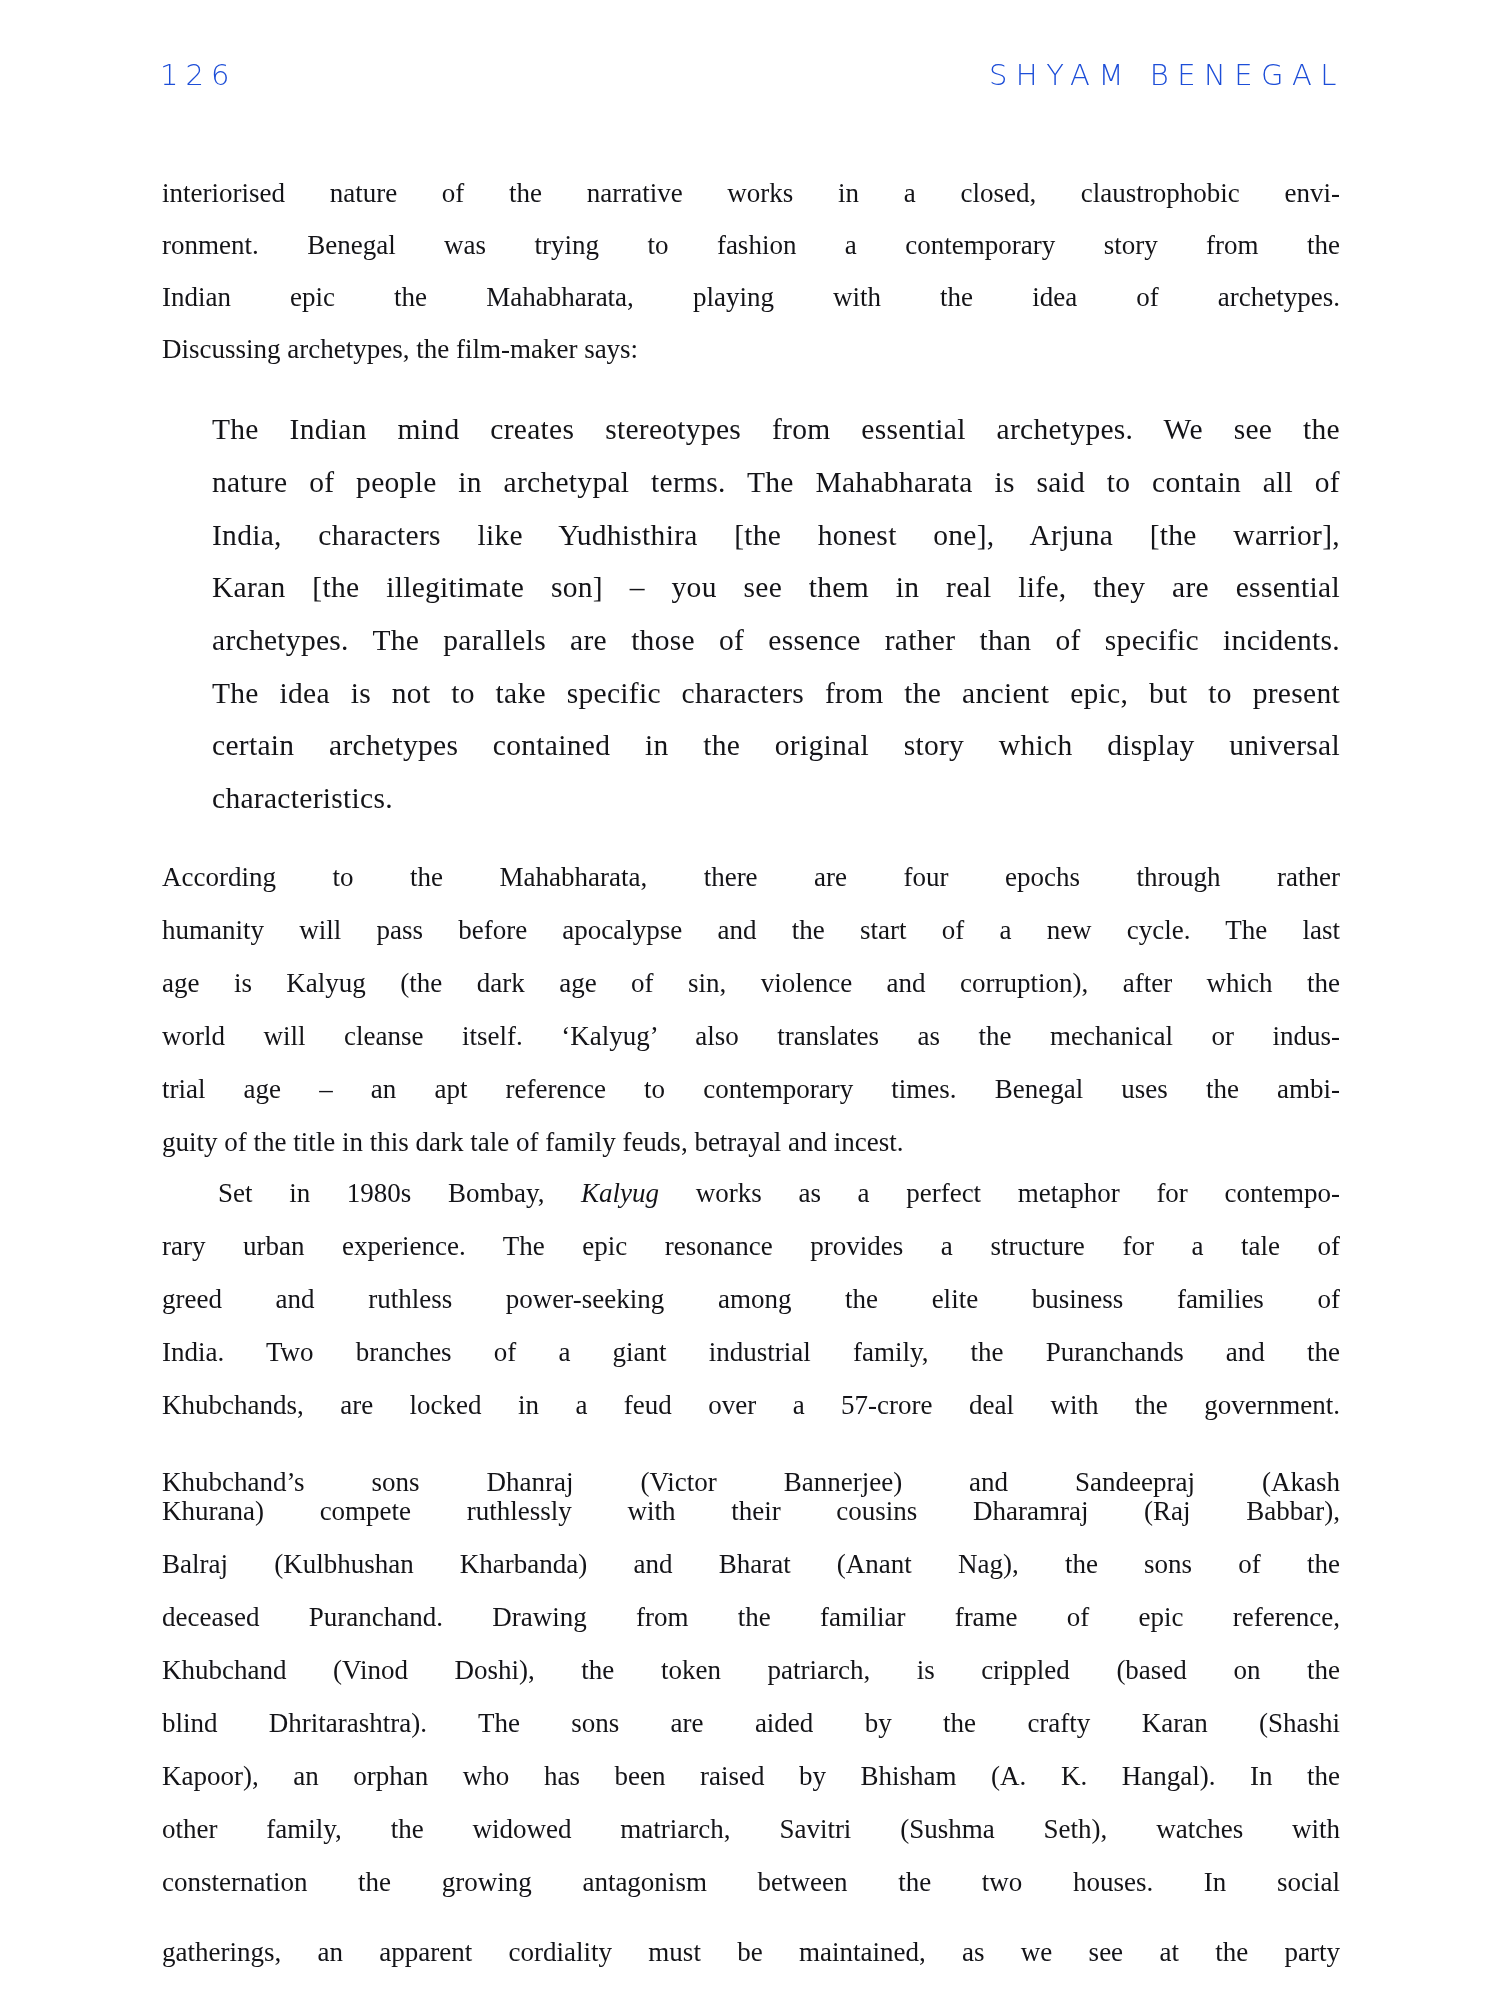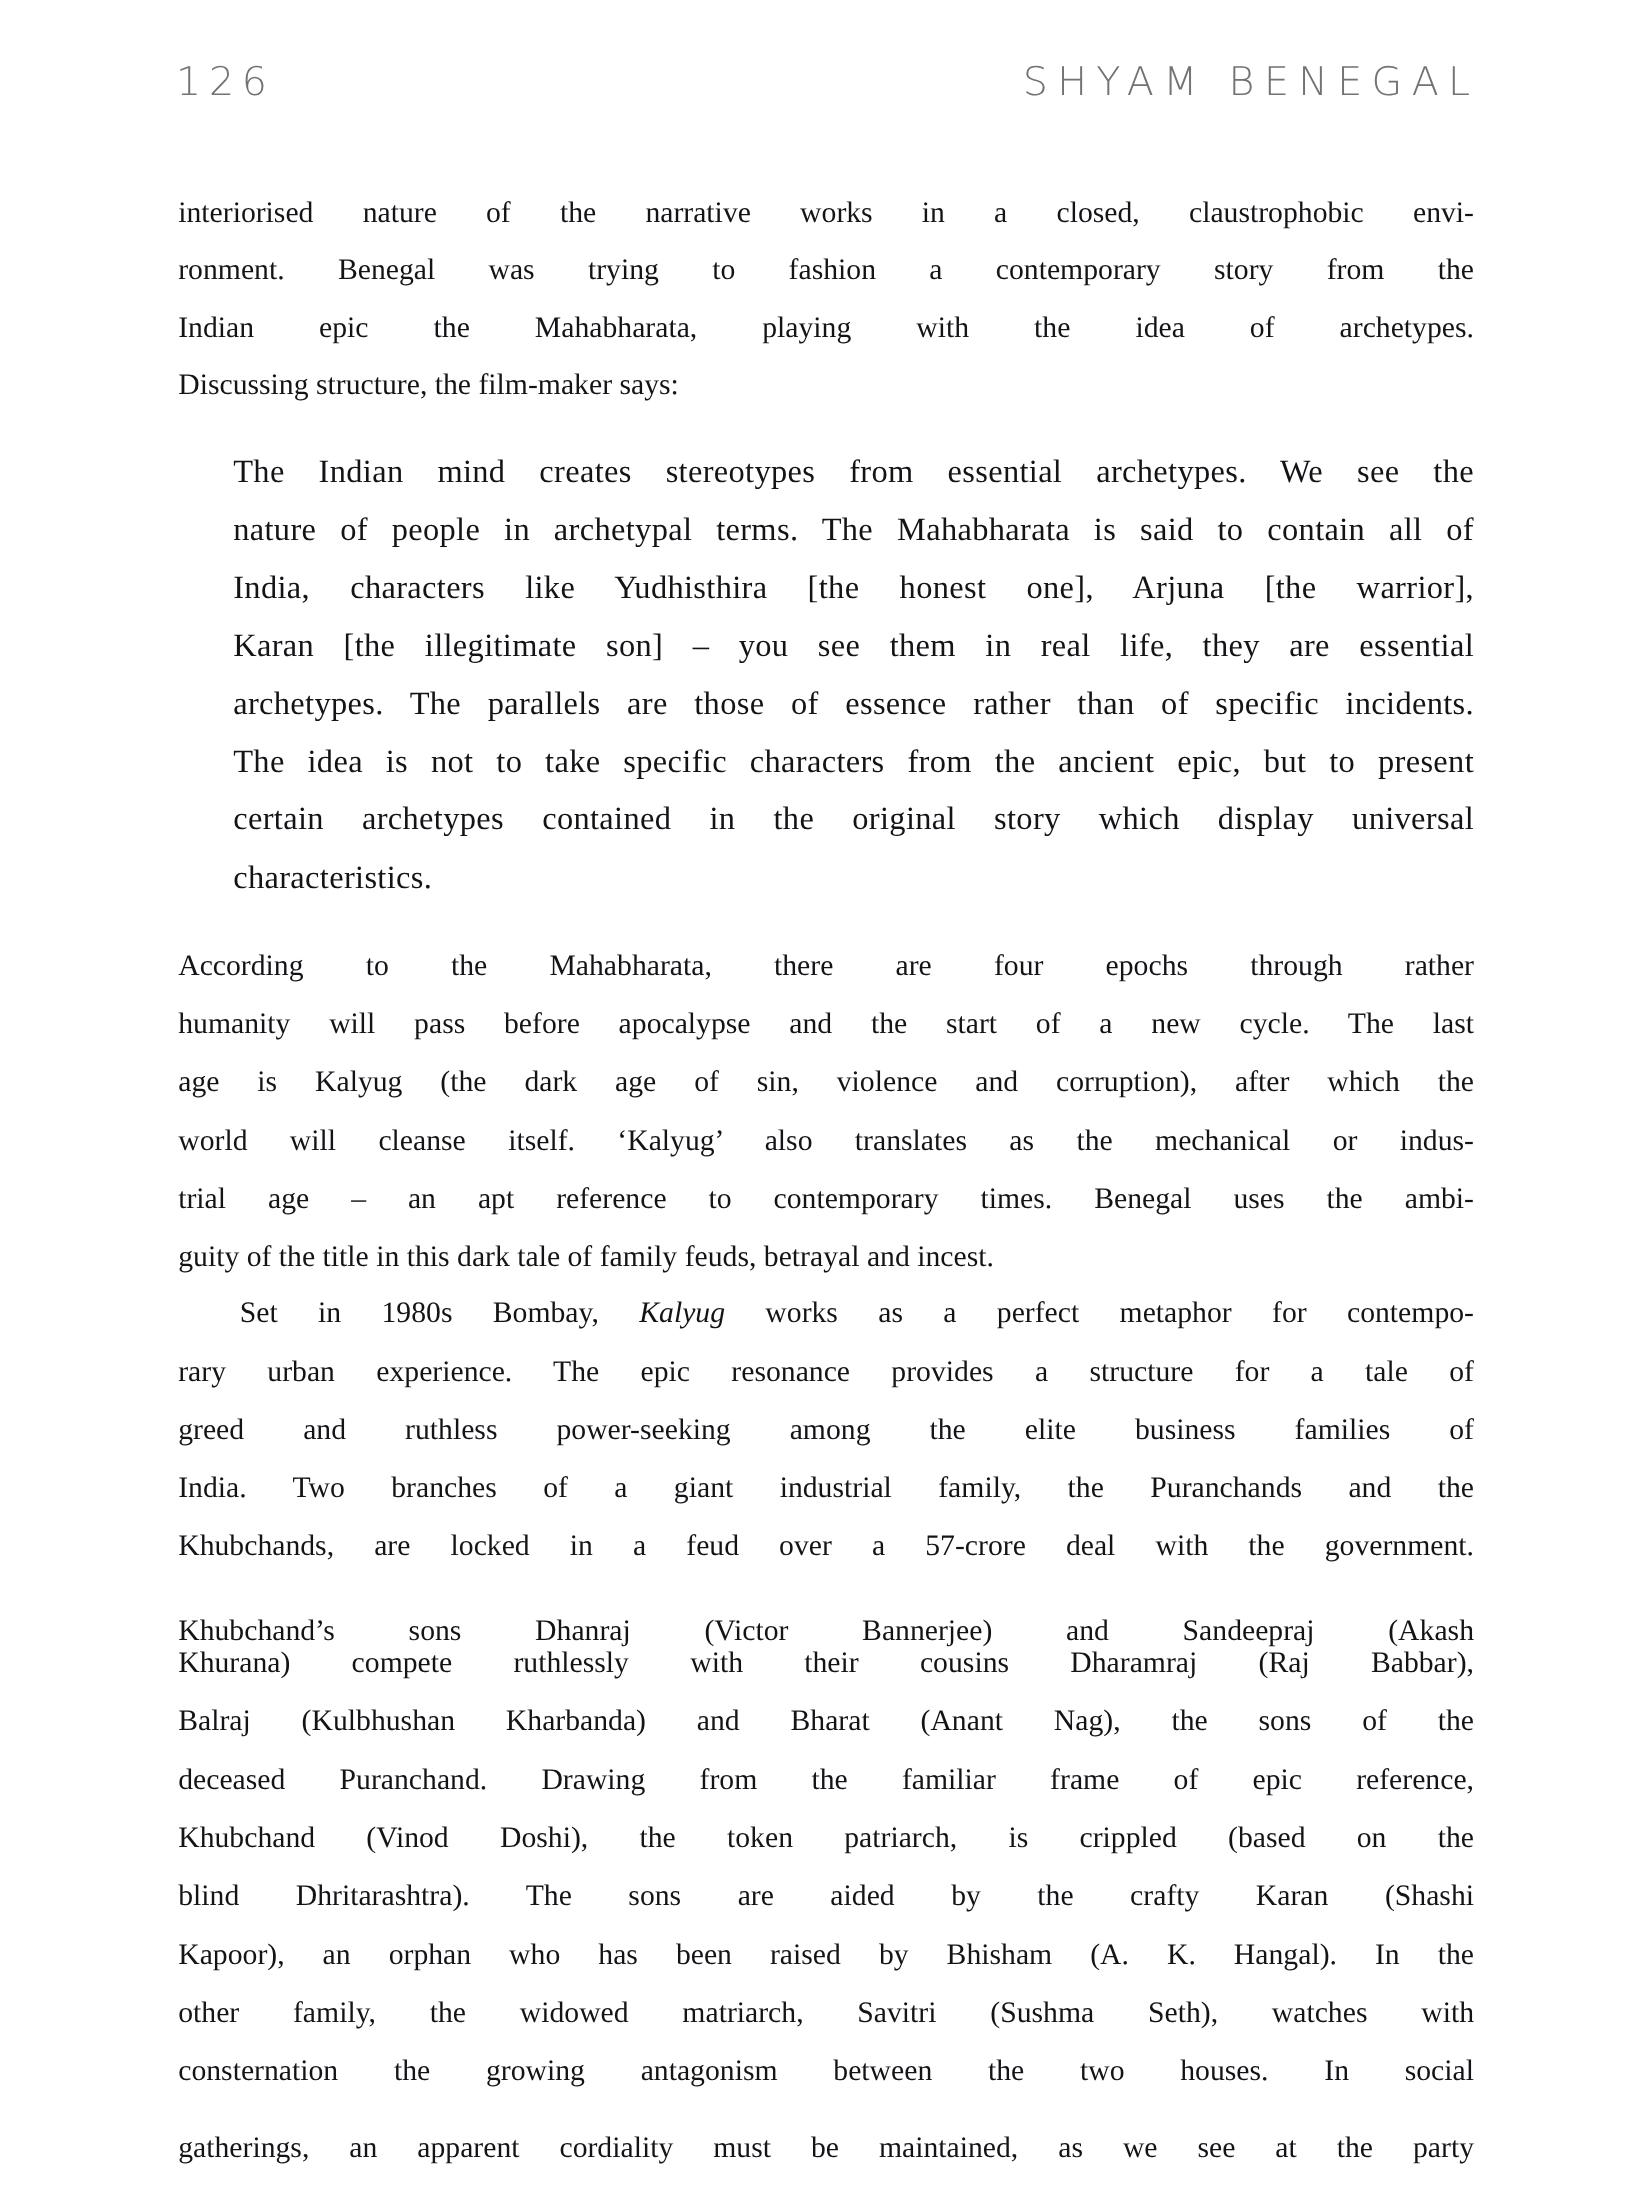--- a/index.html
+++ b/index.html
@@ -1,21 +1,21 @@
 <!DOCTYPE html>
 <html><head>
 <meta charset="utf-8">
 <style>
   html, body { margin: 0; padding: 0; background: #ffffff; }
   body { width: 1500px; height: 2000px; position: relative; overflow: hidden; color: #141418; }
   .page { position: absolute; left: 0; top: 0; width: 1500px; height: 2000px; background: #fff; }
   .running-head {
     position: absolute; top: 60px; height: 30px;
     font-family: "DejaVu Sans", sans-serif; font-weight: 300;
-    font-size: 36px; line-height: 30px; letter-spacing: 7px; color: #737373;
+    font-size: 29px; line-height: 30px; letter-spacing: 7px; color: #1d4ed8;
   }
   .page-number { left: 160px; }
   .running-title { right: 155px; letter-spacing: 8.5px; }
   .line {
     position: absolute; white-space: nowrap;
     font-family: "Liberation Serif", serif;
     text-align: justify; text-align-last: justify;
     overflow: visible;
   }
   .line.last { text-align-last: left; }
@@ -28,21 +28,21 @@
 
 <div class="page">
 
   <div class="running-head page-number">126</div>
   <div class="running-head running-title">SHYAM BENEGAL</div>
 
   <div>
     <div class="line body-line" style="top: 173px; white-space: normal; height: auto;">interiorised nature of the narrative works in a closed, claustrophobic envi-</div>
     <div class="line body-line" style="top: 225px; white-space: normal; height: auto;">ronment. Benegal was trying to fashion a contemporary story from the</div>
     <div class="line body-line" style="top: 277px; white-space: normal; height: auto;">Indian epic the Mahabharata, playing with the idea of archetypes.</div>
-    <div class="line body-line last" style="top: 329px; white-space: normal; height: auto;">Discussing structure, the film-maker says:</div>
+    <div class="line body-line last" style="top: 329px; white-space: normal; height: auto;">Discussing archetypes, the film-maker says:</div>
   </div>
 
   <div>
     <div class="line quote-line" style="top: 412px; white-space: normal; height: auto;">The Indian mind creates stereotypes from essential archetypes. We see the</div>
     <div class="line quote-line" style="top: 465px; white-space: normal; height: auto;">nature of people in archetypal terms. The Mahabharata is said to contain all of</div>
     <div class="line quote-line" style="top: 518px; white-space: normal; height: auto;">India, characters like Yudhisthira [the honest one], Arjuna [the warrior],</div>
     <div class="line quote-line" style="top: 570px; white-space: normal; height: auto;">Karan [the illegitimate son] – you see them in real life, they are essential</div>
     <div class="line quote-line" style="top: 623px; white-space: normal; height: auto;">archetypes. The parallels are those of essence rather than of specific incidents.</div>
     <div class="line quote-line" style="top: 676px; white-space: normal; height: auto;">The idea is not to take specific characters from the ancient epic, but to present</div>
     <div class="line quote-line" style="top: 728px; white-space: normal; height: auto;">certain archetypes contained in the original story which display universal</div>

